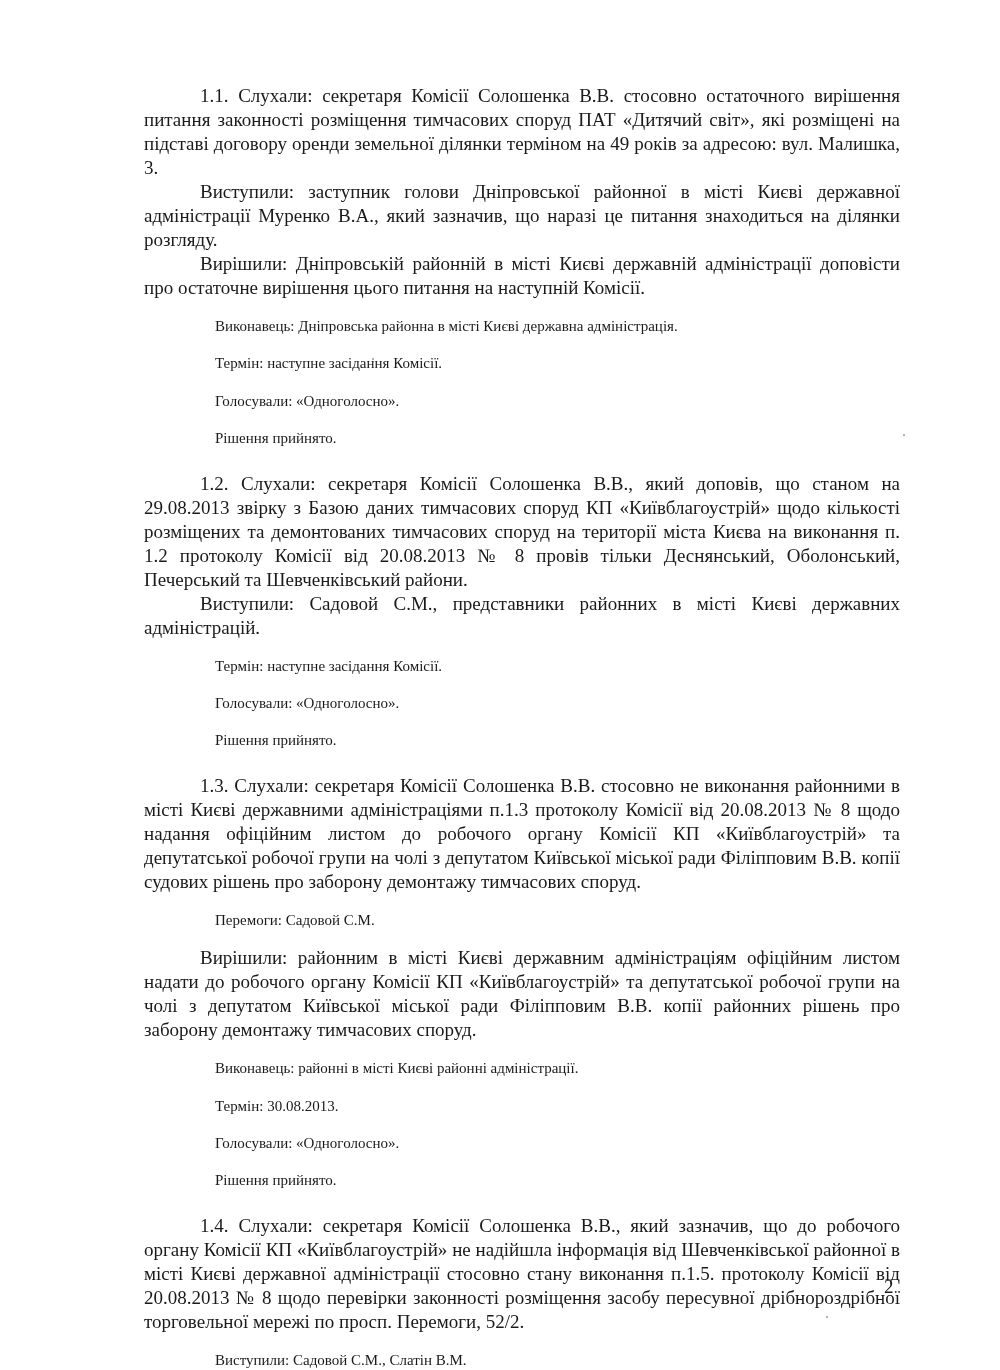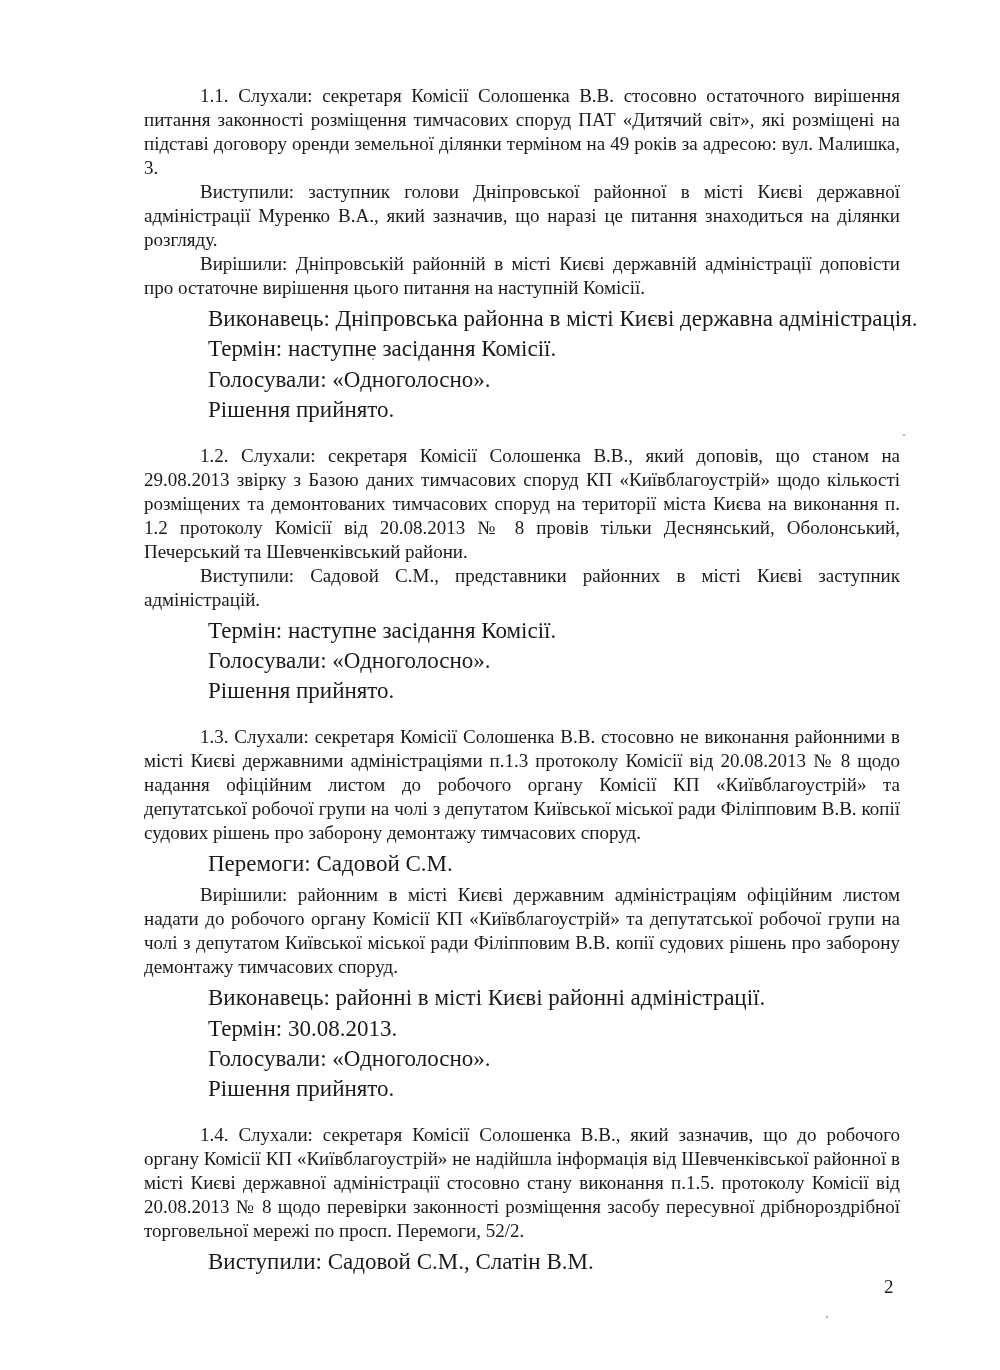--- a/index.html
+++ b/index.html
@@ -28,23 +28,23 @@
       margin-top: 22px;
     }
     .para {
       font-size: 19px;
       line-height: 24px;
       text-align: justify;
       text-indent: 56px;
       margin: 0;
     }
     .line {
-      font-size: 23px;
+      font-size: 15px;
       line-height: 22.4px;
-      margin: 8px;
+      margin: 15px;
       padding-left: 56px;
       white-space: nowrap;
     }
     .page-number {
       position: absolute;
       left: 884px;
       top: 1276px;
       font-size: 19px;
       line-height: 22px;
     }
@@ -66,30 +66,30 @@
     <p class="para">Виступили: заступник голови Дніпровської районної в місті Києві державної адміністрації Муренко В.А., який зазначив, що наразі це питання знаходиться на ділянки розгляду.</p>
     <p class="para">Вирішили: Дніпровській районній в місті Києві державній адміністрації доповісти про остаточне вирішення цього питання на наступній Комісії.</p>
     <p class="line">Виконавець: Дніпровська районна в місті Києві державна адміністрація.</p>
     <p class="line">Термін: наступне засідання Комісії.</p>
     <p class="line">Голосували: «Одноголосно».</p>
     <p class="line">Рішення прийнято.</p>
   </div>
 
   <div class="section">
     <p class="para">1.2. Слухали: секретаря Комісії Солошенка В.В., який доповів, що станом на 29.08.2013 звірку з Базою даних тимчасових споруд КП «Київблагоустрій» щодо кількості розміщених та демонтованих тимчасових споруд на території міста Києва на виконання п. 1.2 протоколу Комісії від 20.08.2013 № 8 провів тільки Деснянський, Оболонський, Печерський та Шевченківський райони.</p>
-    <p class="para">Виступили: Садовой С.М., представники районних в місті Києві заступник адміністрацій.</p>
+    <p class="para">Виступили: Садовой С.М., представники районних в місті Києві державних адміністрацій.</p>
     <p class="line">Термін: наступне засідання Комісії.</p>
     <p class="line">Голосували: «Одноголосно».</p>
     <p class="line">Рішення прийнято.</p>
   </div>
 
   <div class="section">
     <p class="para">1.3. Слухали: секретаря Комісії Солошенка В.В. стосовно не виконання районними в місті Києві державними адміністраціями п.1.3 протоколу Комісії від 20.08.2013 № 8 щодо надання офіційним листом до робочого органу Комісії КП «Київблагоустрій» та депутатської робочої групи на чолі з депутатом Київської міської ради Філіпповим В.В. копії судових рішень про заборону демонтажу тимчасових споруд.</p>
     <p class="line">Перемоги: Садовой С.М.</p>
-    <p class="para">Вирішили: районним в місті Києві державним адміністраціям офіційним листом надати до робочого органу Комісії КП «Київблагоустрій» та депутатської робочої групи на чолі з депутатом Київської міської ради Філіпповим В.В. копії судових рішень про заборону демонтажу тимчасових споруд.</p>
+    <p class="para">Вирішили: районним в місті Києві державним адміністраціям офіційним листом надати до робочого органу Комісії КП «Київблагоустрій» та депутатської робочої групи на чолі з депутатом Київської міської ради Філіпповим В.В. копії районних рішень про заборону демонтажу тимчасових споруд.</p>
     <p class="line">Виконавець: районні в місті Києві районні адміністрації.</p>
     <p class="line">Термін: 30.08.2013.</p>
     <p class="line">Голосували: «Одноголосно».</p>
     <p class="line">Рішення прийнято.</p>
   </div>
 
   <div class="section">
     <p class="para">1.4. Слухали: секретаря Комісії Солошенка В.В., який зазначив, що до робочого органу Комісії КП «Київблагоустрій» не надійшла інформація від Шевченківської районної в місті Києві державної адміністрації стосовно стану виконання п.1.5. протоколу Комісії від 20.08.2013 № 8 щодо перевірки законності розміщення засобу пересувної дрібнороздрібної торговельної мережі по просп. Перемоги, 52/2.</p>
     <p class="line">Виступили: Садовой С.М., Слатін В.М.</p>
   </div>

